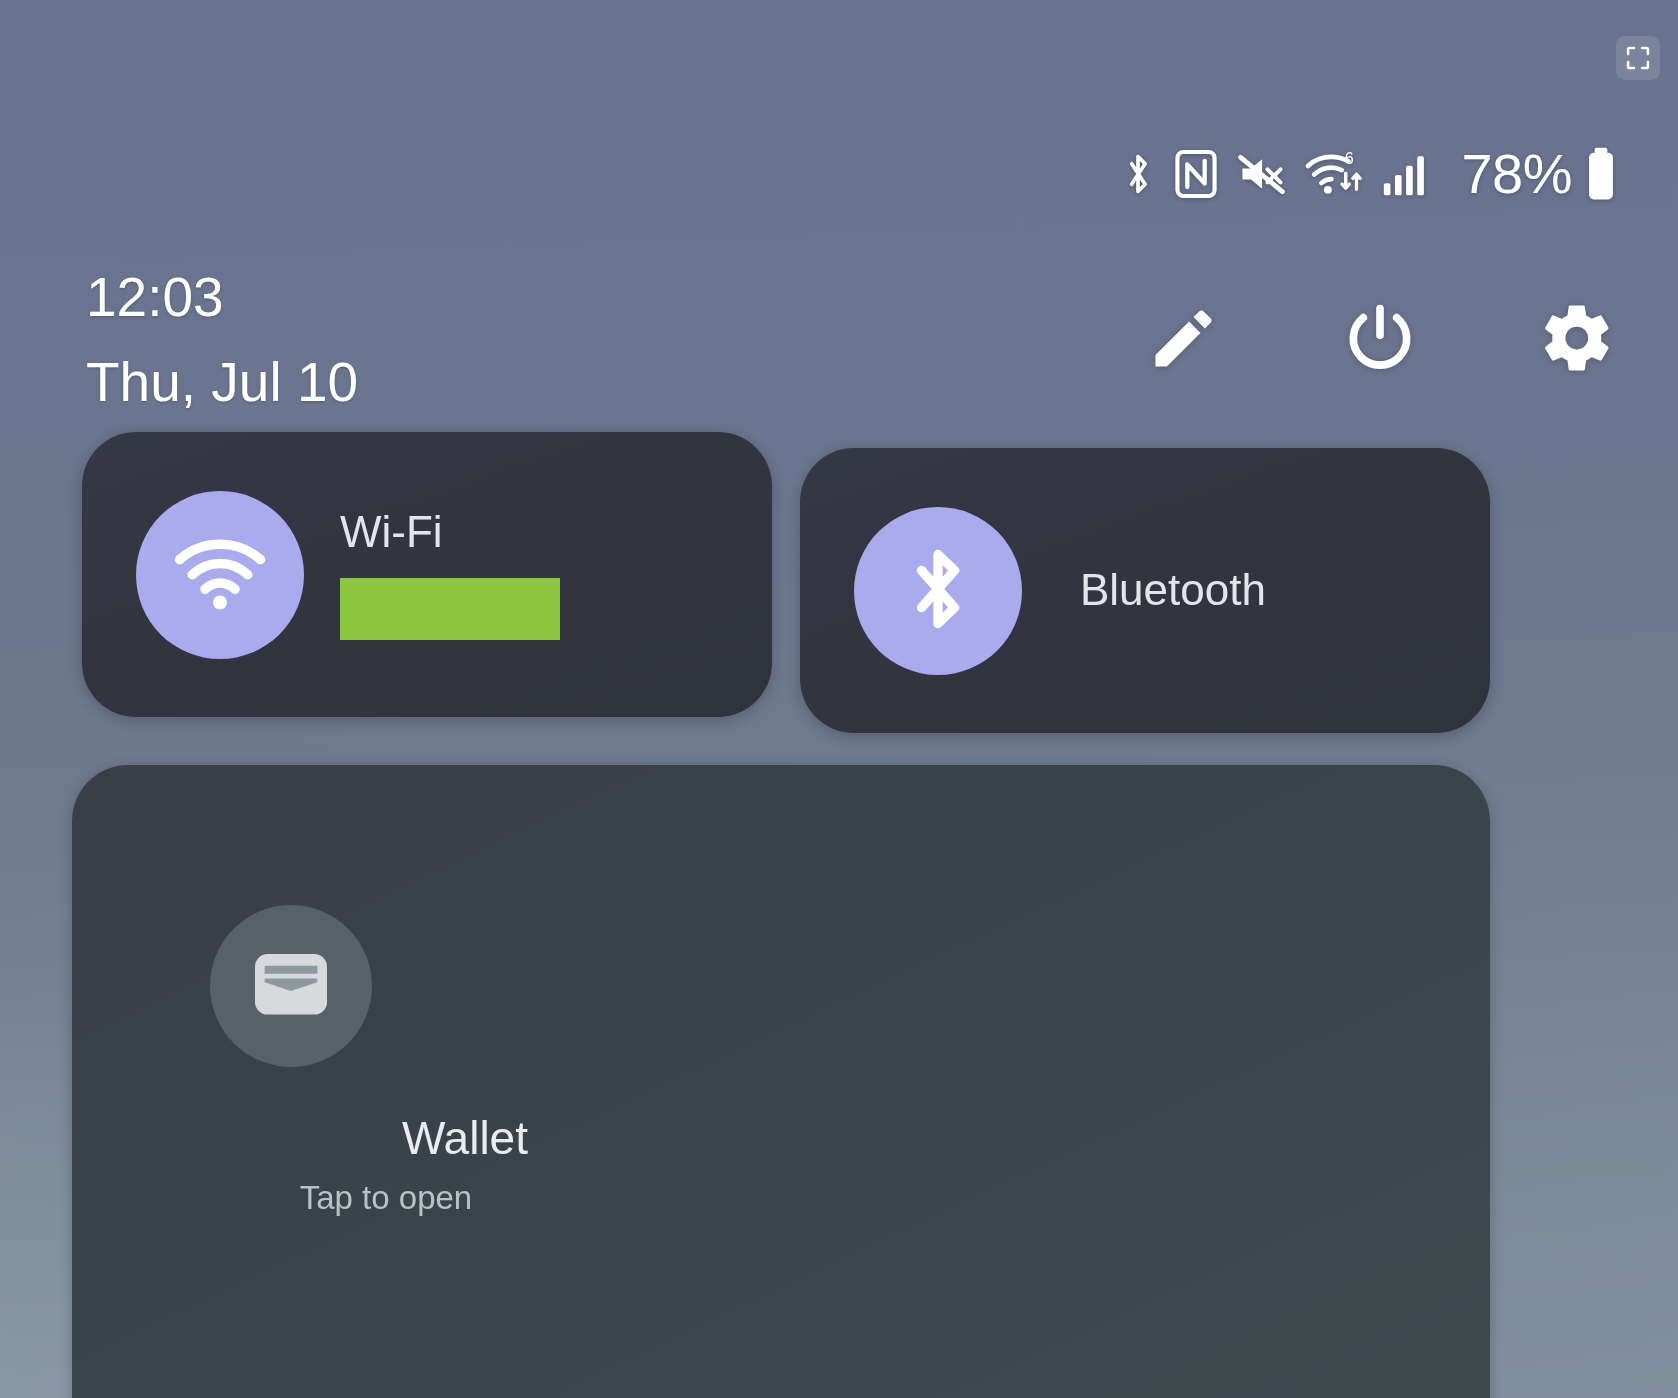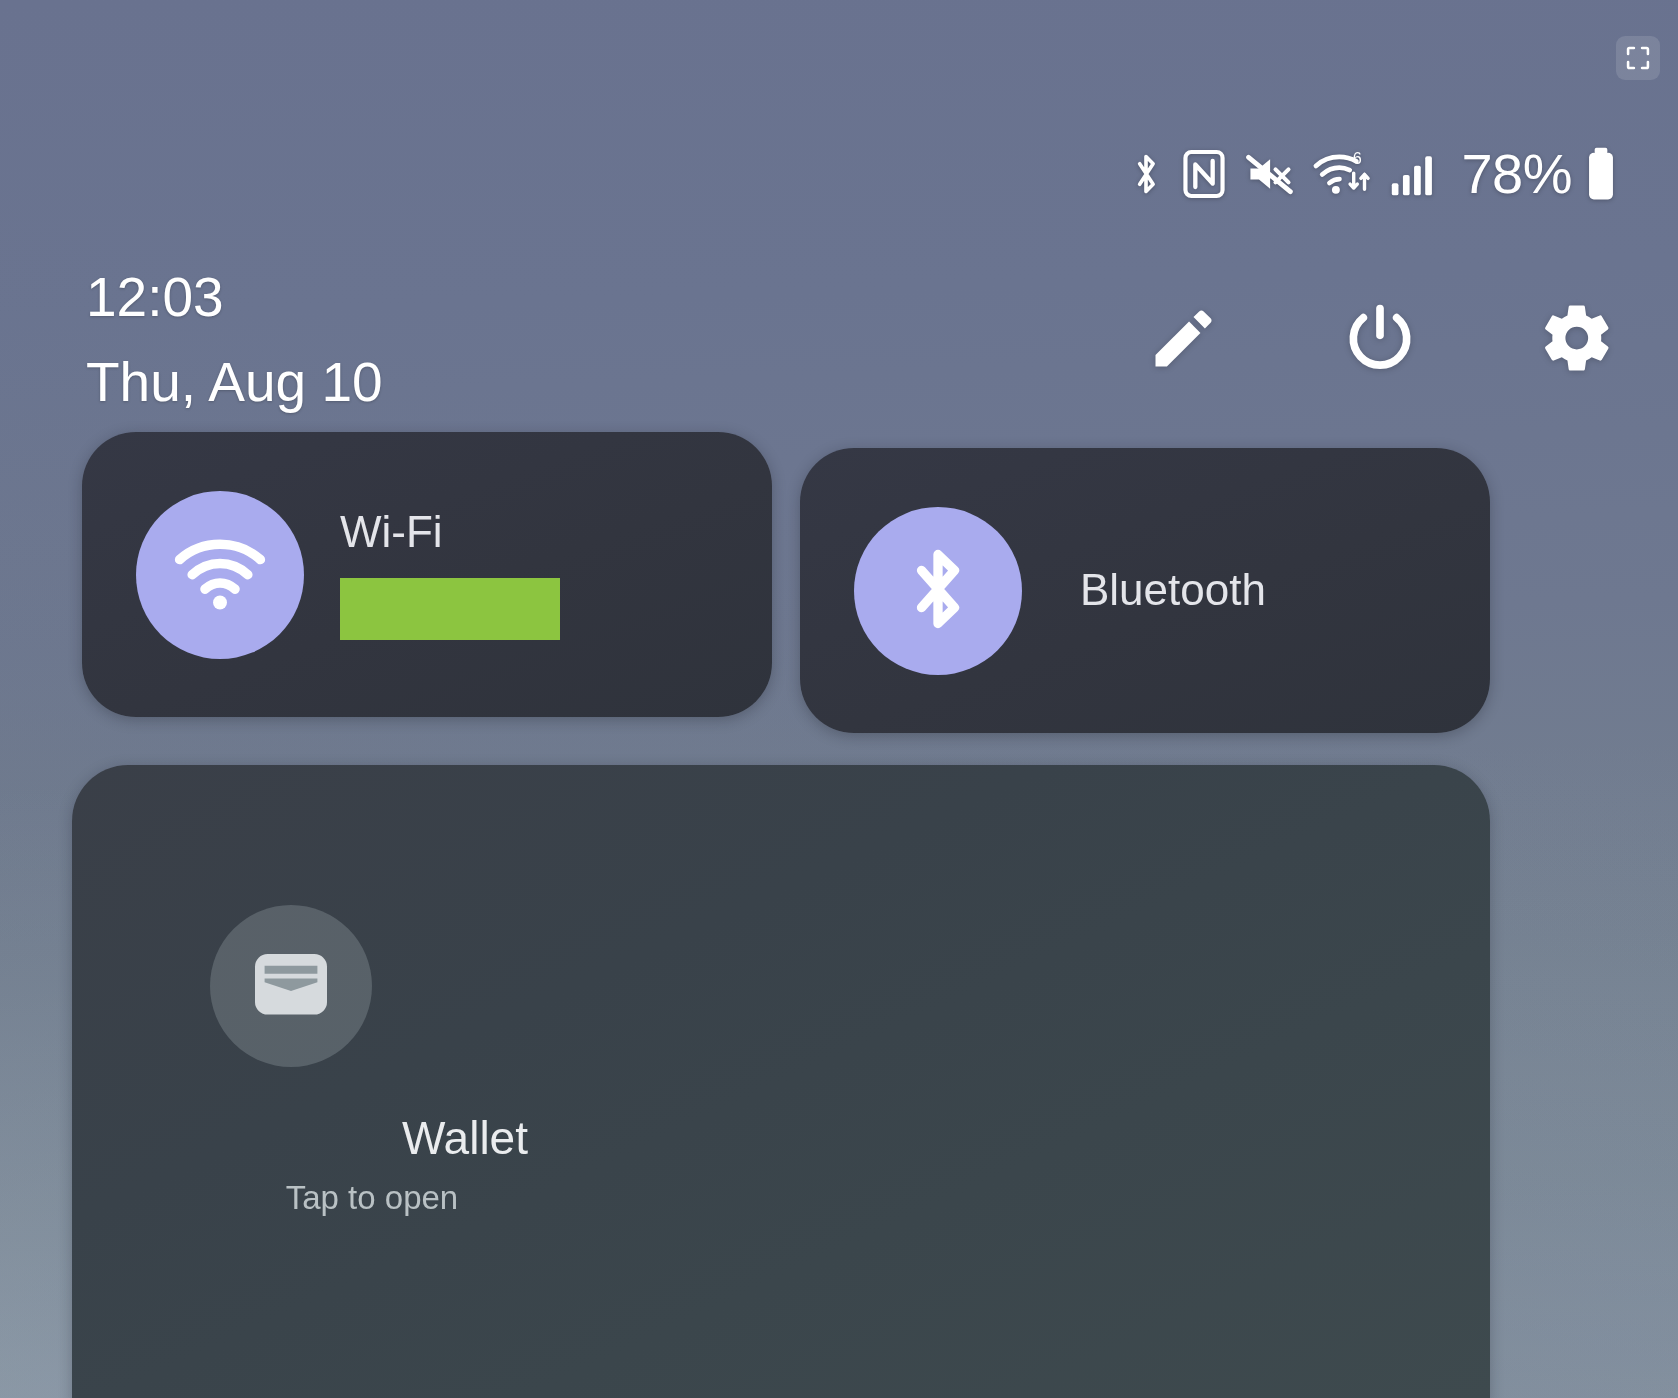--- a/index.html
+++ b/index.html
@@ -63,21 +63,21 @@
     z-index: 5;
     filter: drop-shadow(0 1px 2px rgba(0,0,0,0.25));
   }
   .status-bar .sb-icon { display: flex; align-items: center; }
   .battery-text {
     color: #ffffff;
     font-size: 56px;
     font-weight: 400;
     letter-spacing: -0.5px;
     line-height: 1;
-    margin-left: 4px;
+    margin-left: 12px;
     margin-right: -2px;
   }
 
   
   .header {
     position: absolute;
     top: 300px;
     left: 0;
     right: 0;
     height: 80px;
@@ -198,21 +198,21 @@
     top: 350px;
     width: 324px;
     text-align: right;
     color: #eaecee;
     font-size: 46px;
     line-height: 1;
     font-weight: 400;
   }
   .wallet-sub-pos {
     position: absolute;
-    left: 138px;
+    left: 152px;
     top: 416px;
     width: 324px;
     text-align: center;
     color: #b9c1c4;
     font-size: 33px;
     line-height: 1;
     font-weight: 400;
   }
 </style>
 </head>
@@ -281,21 +281,21 @@
       <svg width="30" height="56" viewBox="0 0 16 30" fill="none">
         <rect x="4.6" y="1" width="6.8" height="3.2" rx="1" fill="#ffffff"></rect>
         <rect x="1.6" y="3.6" width="12.8" height="25" rx="2.6" fill="#ffffff"></rect>
       </svg>
     </span>
   </div>
 
   <div class="layer header">
     <div class="clock">
       <span>12:03</span>
-      <span>Thu, Aug 10</span>
+      <span>Thu, Jul 10</span>
     </div>
 
     <div class="header-actions">
 
       <span class="hicon">
         <span>
           <svg width="76" height="76" viewBox="0 0 24 24" fill="#ffffff">
             <path d="M3 17.4V21h3.6L17.2 10.4 13.6 6.8 3 17.4z"></path>
             <path d="M20.4 7.2c.4-.4.4-1 0-1.4l-2.2-2.2c-.4-.4-1-.4-1.4 0l-1.8 1.8 3.6 3.6 1.8-1.8z"></path>
           </svg>

